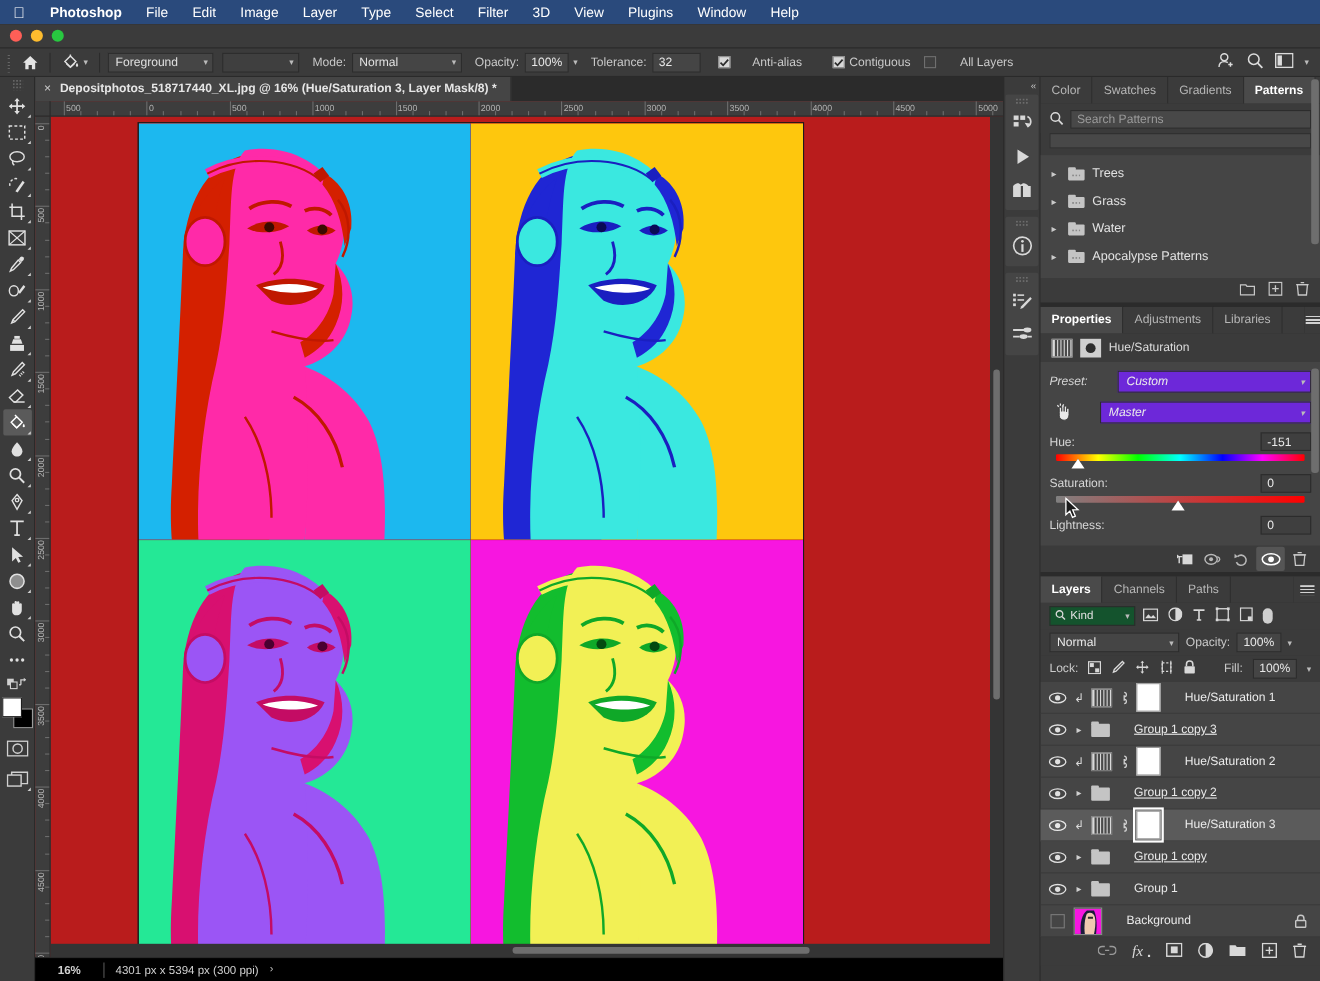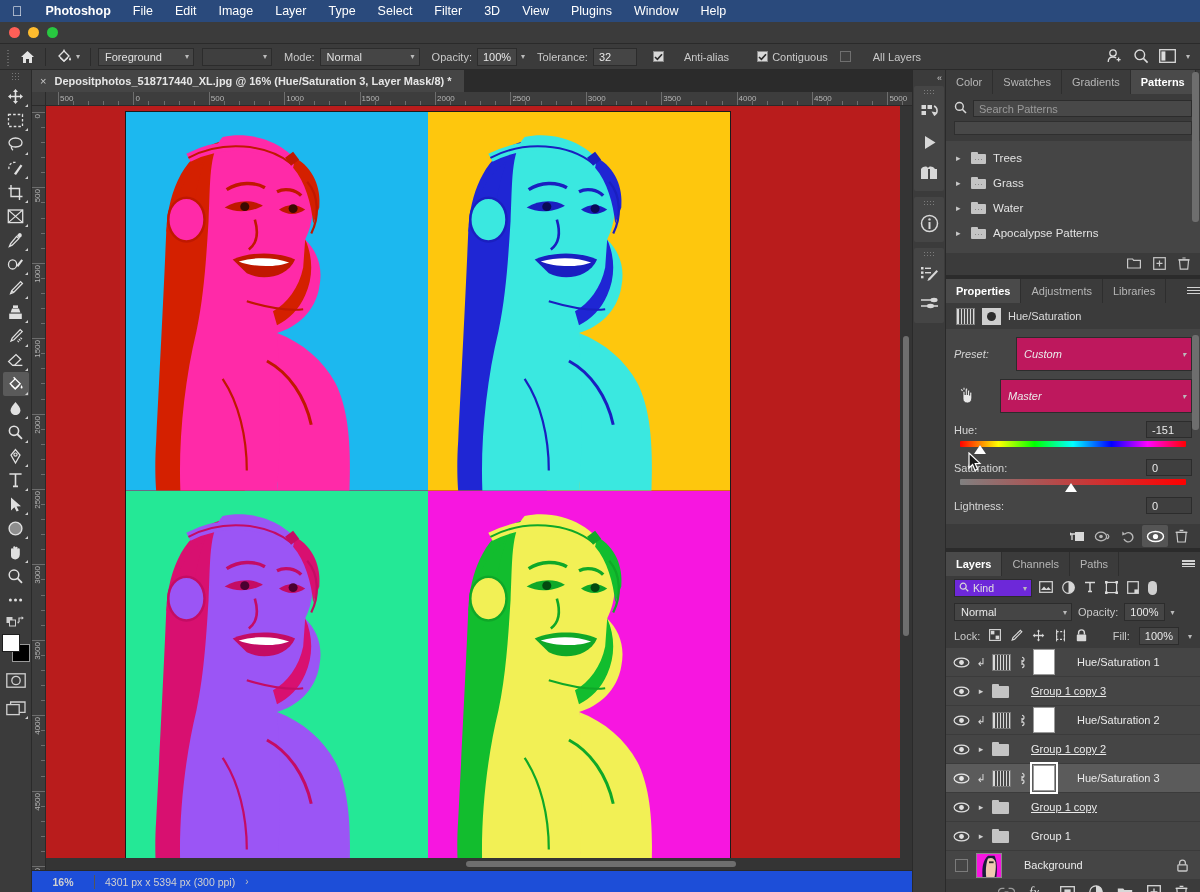--- a/index.html
+++ b/index.html
@@ -133,21 +133,21 @@
   .scroll-v { position: absolute; right: 0; top: 14px; width: 12px; height: 764px; background: #343434; }
   .scroll-v .thumb { position: absolute; left: 3px; top: 230px; width: 6px; height: 300px;
     background: #6e6e6e; border-radius: 3px; }
   .scroll-h { position: absolute; left: 14px; bottom: 0; height: 12px; width: 854px; background: #343434; }
   .scroll-h .thumb { position: absolute; top: 3px; left: 420px; width: 270px; height: 6px;
     background: #6e6e6e; border-radius: 3px; }
 
   
   .statusbar {
     position: absolute; bottom: 0; left: 32px; width: 880px; height: 22px;
-    background: #1d4ed8; display: flex; align-items: center; border-top: 1px solid #2a2a2a;
+    background: #000000; display: flex; align-items: center; border-top: 1px solid #2a2a2a;
     font-size: 10.5px; color: #d0d0d0;
   }
   .status-zoom { width: 62px; text-align: center; font-weight: bold; }
   .status-sep { width: 1px; height: 14px; background: #555; }
   .status-dims { padding: 0 10px; }
   .status-arrow { color: #bdbdbd; font-size: 10px; }
 
   
   .rail {
     position: absolute; top: 70px; left: 912px; width: 34px; height: 822px;
@@ -196,21 +196,21 @@
     background: #3b3b3b; font-size: 11px; color: #dcdcdc; }
   .adj-icon { width: 19px; height: 17px; background: #d8d8d8; border: 1px solid #7e7e7e;
     position: relative; overflow: hidden; }
   .adj-icon i { position: absolute; top: 0; bottom: 0; width: 2px; background: #4a4a4a; }
   .mask-icon { width: 19px; height: 17px; background: #cfcfcf; display: flex; align-items: center; justify-content: center; }
   .mask-icon b { width: 9px; height: 9px; border-radius: 50%; background: #2d2d2d; display: block; }
 
   .prop-body { background: #454545; padding: 8px 8px 4px; position: relative; }
   .prow { display: flex; align-items: center; gap: 20px; margin-bottom: 8px; font-style: italic; }
   .prow .lbl { font-size: 11px; color: #d6d6d6; width: 42px; }
-  .psel { flex: 1; height: 34px; background: #be185d; border: 1px solid #2c2c2c;
+  .psel { flex: 1; height: 20px; background: #6d28d9; border: 1px solid #2c2c2c;
     display: flex; align-items: center; justify-content: space-between; padding: 0 5px 0 7px;
     color: #eaeaea; font-size: 11px; }
   .handicon { width: 26px; display: flex; justify-content: center; }
   .slider-label-row { display: flex; align-items: center; justify-content: space-between; margin-bottom: 3px; }
   .slider-label-row .lbl { font-size: 11px; color: #d6d6d6; }
   .valbox { width: 46px; height: 17px; background: #3f3f3f; border: 1px solid #2c2c2c;
     display: flex; align-items: center; padding: 0 5px; color: #eaeaea; font-size: 11px; }
   .track { position: relative; height: 6px; margin: 0 6px 12px 6px; border-radius: 1px; }
   .track.hue { background: linear-gradient(to right,#ff0000 0%,#ffff00 17%,#00ff00 33%,#00ffff 50%,#0000ff 67%,#ff00ff 83%,#ff0000 100%); }
   .track.sat { background: linear-gradient(to right,#808080,#ff0000); }
@@ -219,21 +219,21 @@
     border-bottom: 9px solid #ffffff; filter: drop-shadow(0 0 0.5px #333); }
   .prop-scroll { position: absolute; right: 1px; top: 6px; width: 7px; height: 95px;
     background: #6e6e6e; border-radius: 3px; }
   .prop-footer { display: flex; align-items: center; justify-content: flex-end;
     height: 24px; background: #3b3b3b; padding-right: 6px; }
   .pf-btn { width: 26px; height: 22px; display: flex; align-items: center; justify-content: center; }
   .pf-btn.on { background: #555; border-radius: 2px; }
 
   
   .lay-filter { display: flex; align-items: center; gap: 7px; height: 24px; padding: 0 8px; background: #3b3b3b; }
-  .kind { width: 78px; height: 18px; background: #6d28d9; border: 1px solid #2c2c2c;
+  .kind { width: 78px; height: 18px; background: #14532d; border: 1px solid #2c2c2c;
     display: flex; align-items: center; justify-content: space-between; padding: 0 4px 0 4px;
     color: #e0e0e0; font-size: 10.5px; }
   .kind-icons { display: flex; align-items: center; gap: 9px; }
   .toggle-pill { width: 9px; height: 14px; border-radius: 5px; background: #cfcfcf; }
   .lay-blend { display: flex; align-items: center; gap: 6px; height: 24px; padding: 0 8px; background: #3b3b3b; }
   .blendsel { width: 118px; height: 18px; background: #454545; border: 1px solid #2c2c2c;
     display: flex; align-items: center; justify-content: space-between; padding: 0 4px 0 6px;
     color: #e8e8e8; font-size: 11px; }
   .lay-lock { display: flex; align-items: center; gap: 9px; height: 24px; padding: 0 8px; background: #3b3b3b; }
 

